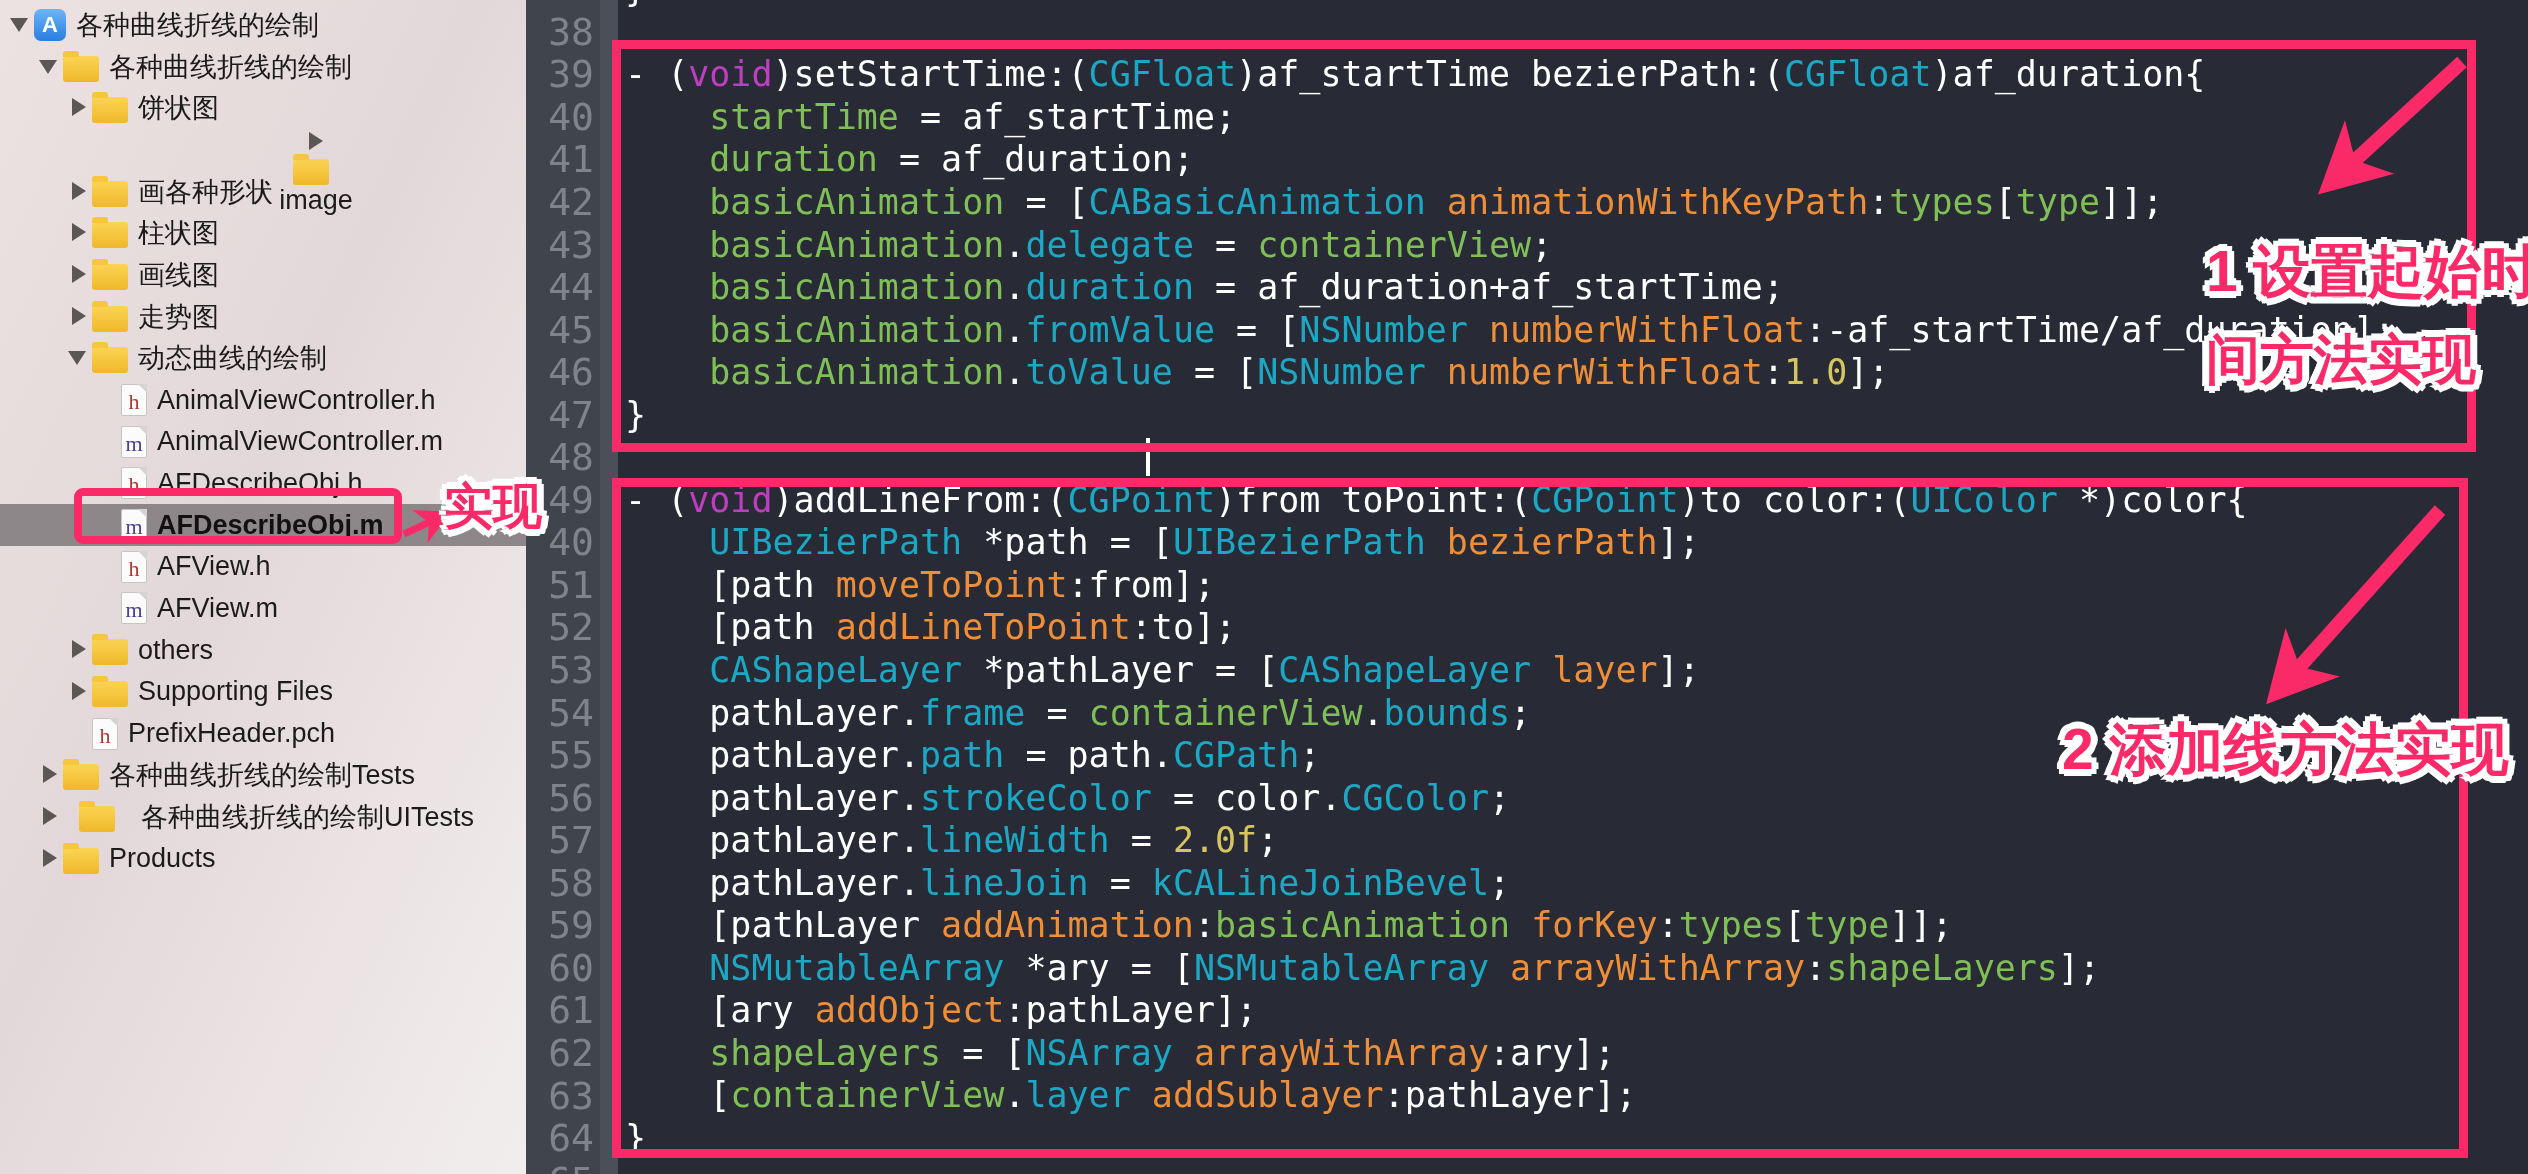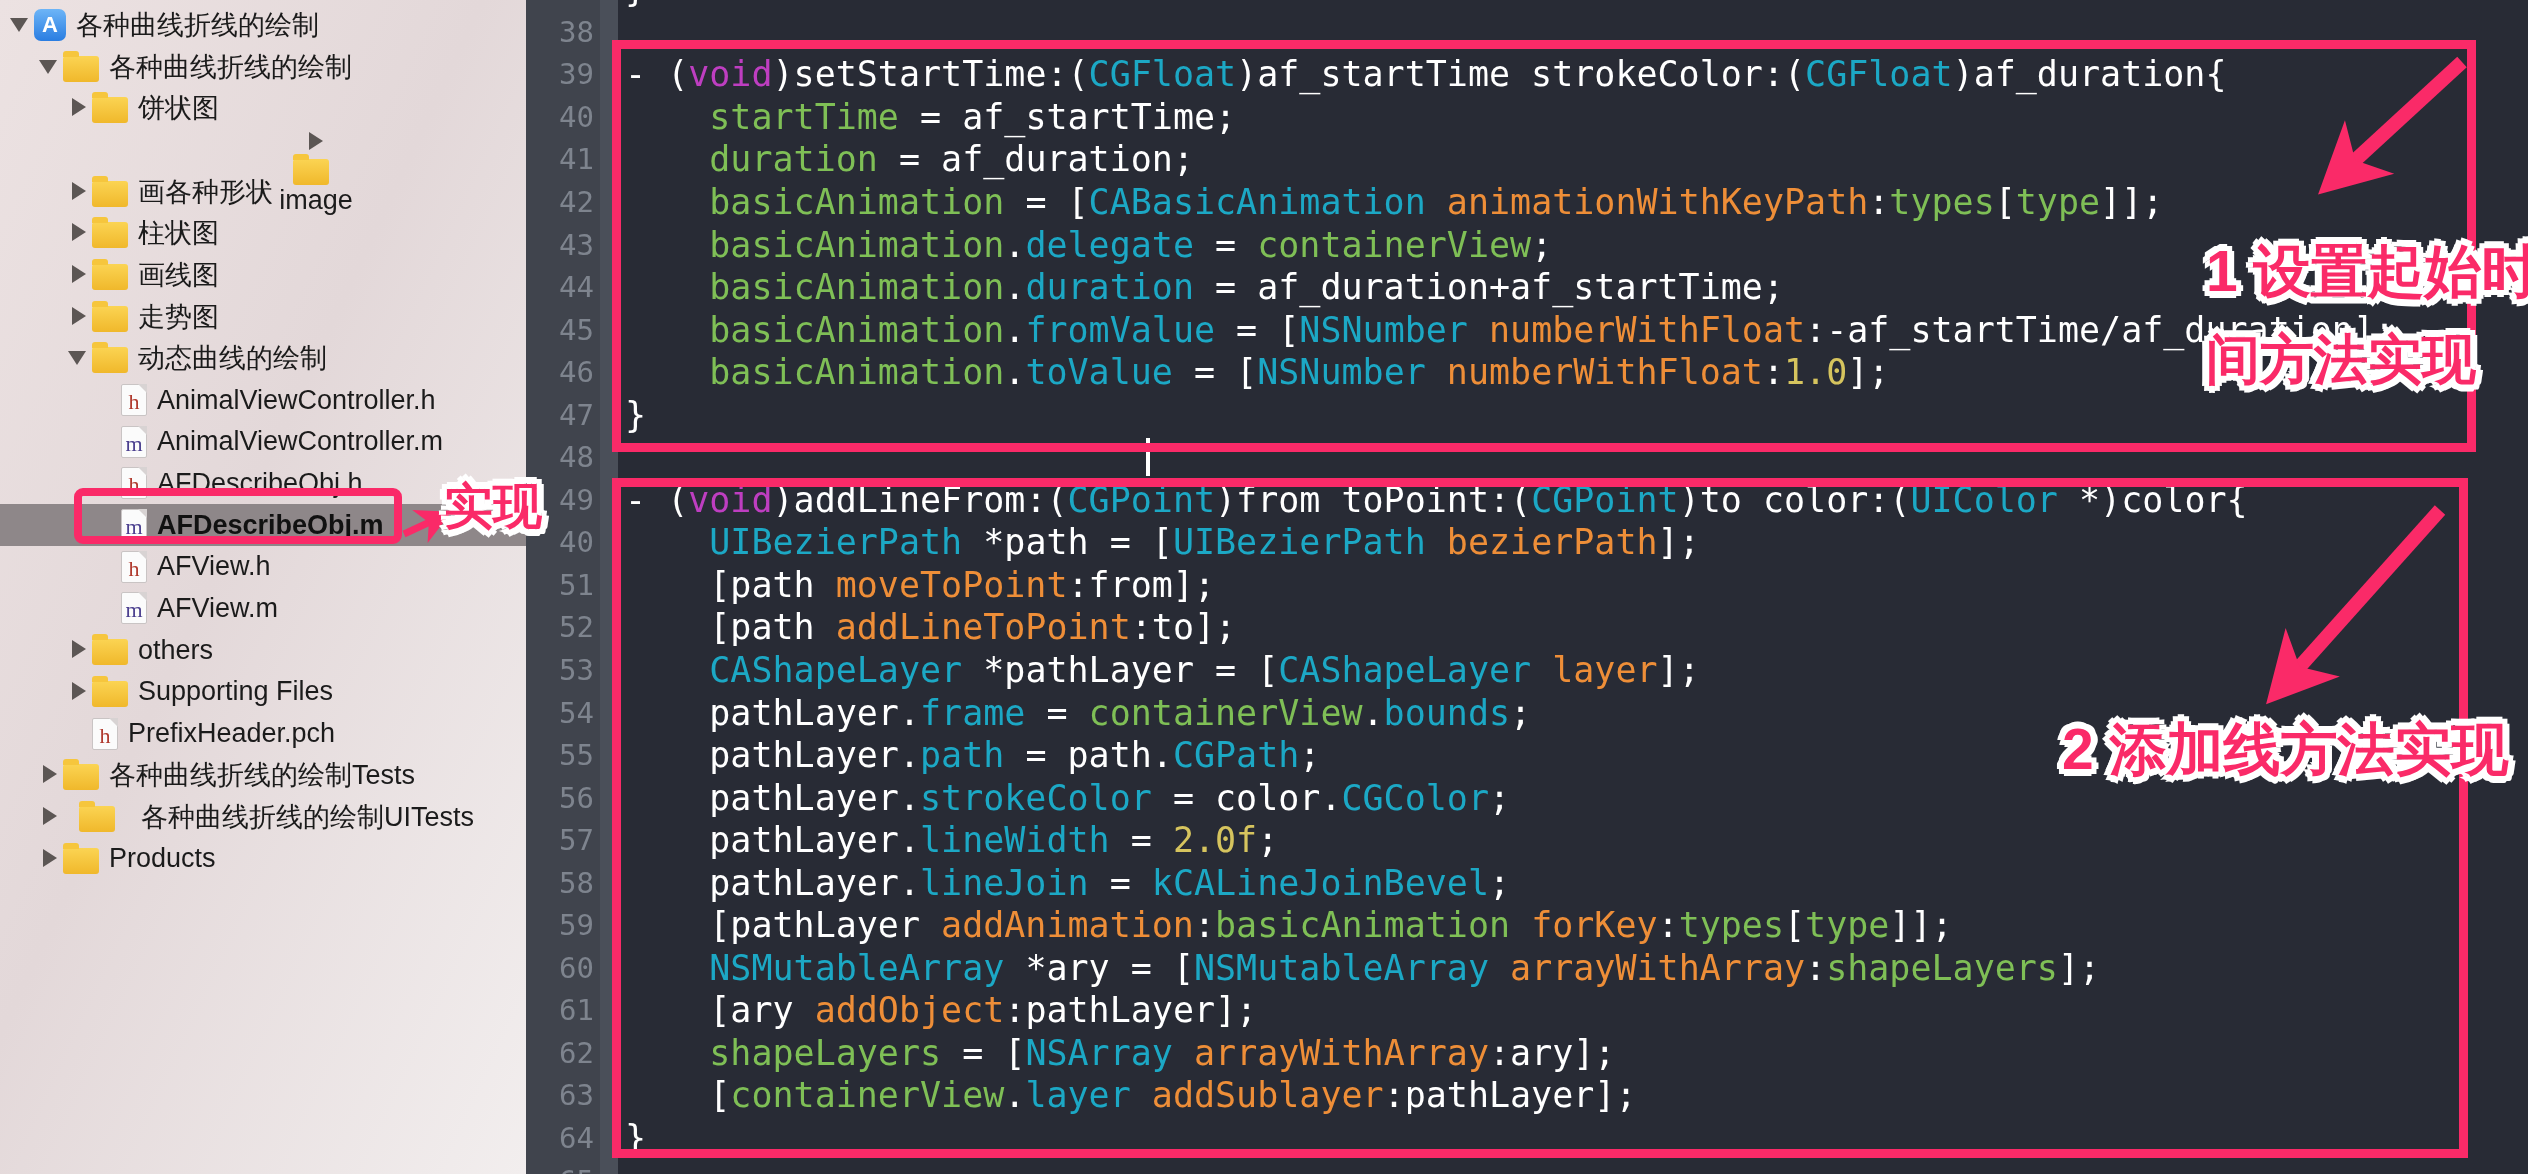--- a/index.html
+++ b/index.html
@@ -41,21 +41,21 @@
   .icon-file.f-m{color:#4b3f8f;}
   .sb-label{overflow:visible;}
 
   
   .editor{position:absolute;left:526px;top:0;width:2002px;height:1174px;background:var(--code-bg);}
   .gutter-bg{position:absolute;left:0;top:0;width:74px;height:100%;background:var(--gutter-bg);}
   .ribbon{position:absolute;left:74px;top:0;width:18px;height:100%;background:var(--ribbon-bg);}
   .lines{position:absolute;left:0;top:-32px;width:100%;}
   .crow{display:flex;align-items:center;height:42.55px;}
   .lnum{flex:0 0 74px;width:74px;text-align:right;padding-right:6px;
-    font-family:"DejaVu Sans Mono",monospace;font-size:29px;color:var(--lnum);}
+    font-family:"DejaVu Sans Mono",monospace;font-size:38px;color:var(--lnum);}
   .lgap{flex:0 0 18px;}
   .ltext{white-space:pre;padding-left:7px;font-family:"DejaVu Sans Mono",monospace;
     font-size:35px;color:var(--c-p);}
   .c-p{color:var(--c-p);} .c-k{color:var(--c-k);} .c-t{color:var(--c-t);}
   .c-g{color:var(--c-g);} .c-o{color:var(--c-o);} .c-y{color:var(--c-y);}
   .caret{position:absolute;left:620px;top:438px;width:4px;height:38px;background:#fff;}
 
   
   .pbox{position:absolute;border:9px solid var(--pink);z-index:5;}
   .pbox1{left:612px;top:40px;width:1864px;height:412px;}
@@ -264,21 +264,21 @@
         <span class="ltext"><span class="c-p">}</span></span>
       </div>
       <div class="crow">
         <span class="lnum">38</span>
         <span class="lgap"></span>
         <span class="ltext"></span>
       </div>
       <div class="crow">
         <span class="lnum">39</span>
         <span class="lgap"></span>
-        <span class="ltext"><span class="c-p">- (</span><span class="c-k">void</span><span class="c-p">)setStartTime:(</span><span class="c-t">CGFloat</span><span class="c-p">)af_startTime strokeColor:(</span><span class="c-t">CGFloat</span><span class="c-p">)af_duration{</span></span>
+        <span class="ltext"><span class="c-p">- (</span><span class="c-k">void</span><span class="c-p">)setStartTime:(</span><span class="c-t">CGFloat</span><span class="c-p">)af_startTime bezierPath:(</span><span class="c-t">CGFloat</span><span class="c-p">)af_duration{</span></span>
       </div>
       <div class="crow">
         <span class="lnum">40</span>
         <span class="lgap"></span>
         <span class="ltext"><span class="c-p">    </span><span class="c-g">startTime</span><span class="c-p"> = af_startTime;</span></span>
       </div>
       <div class="crow">
         <span class="lnum">41</span>
         <span class="lgap"></span>
         <span class="ltext"><span class="c-p">    </span><span class="c-g">duration</span><span class="c-p"> = af_duration;</span></span>

